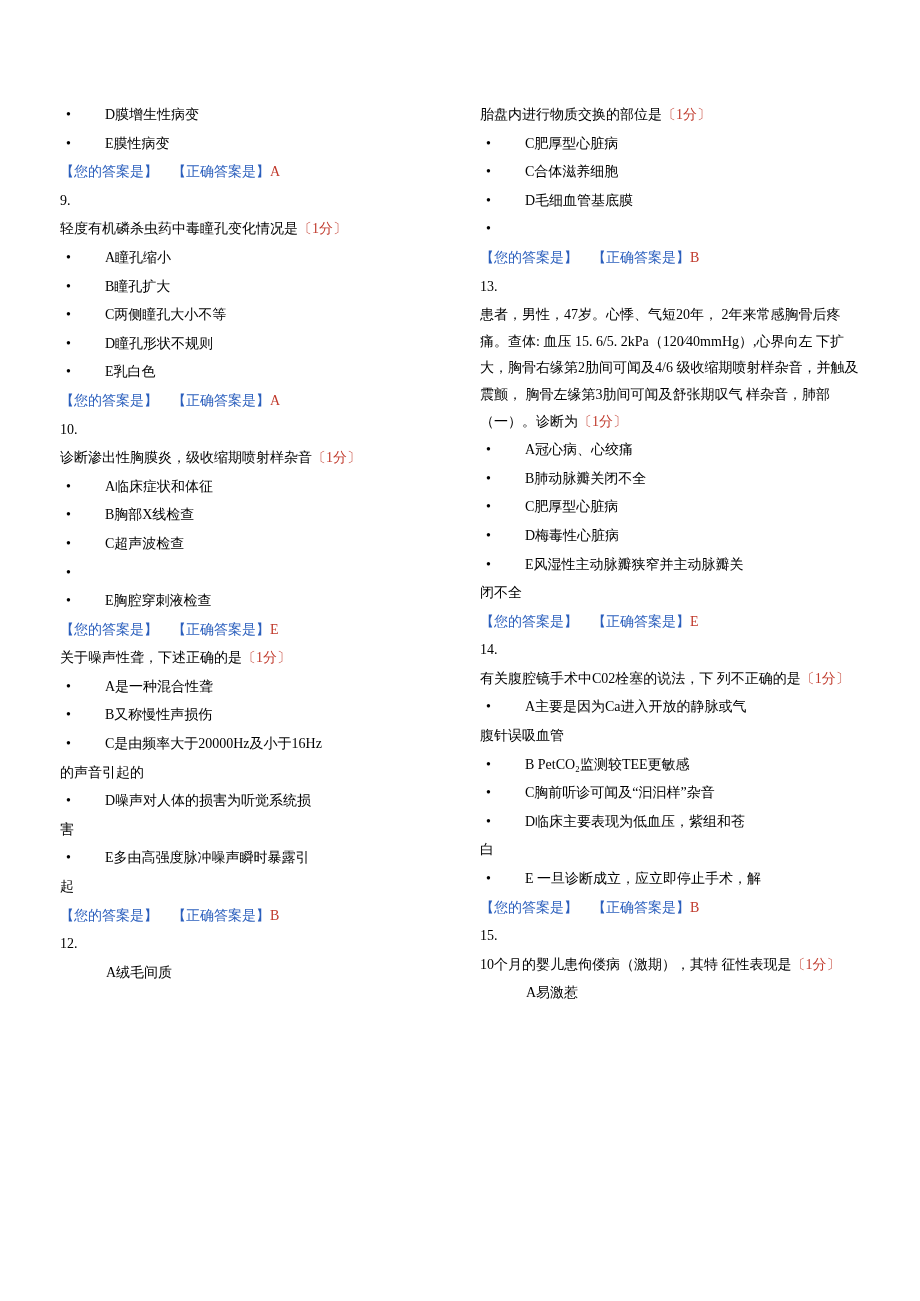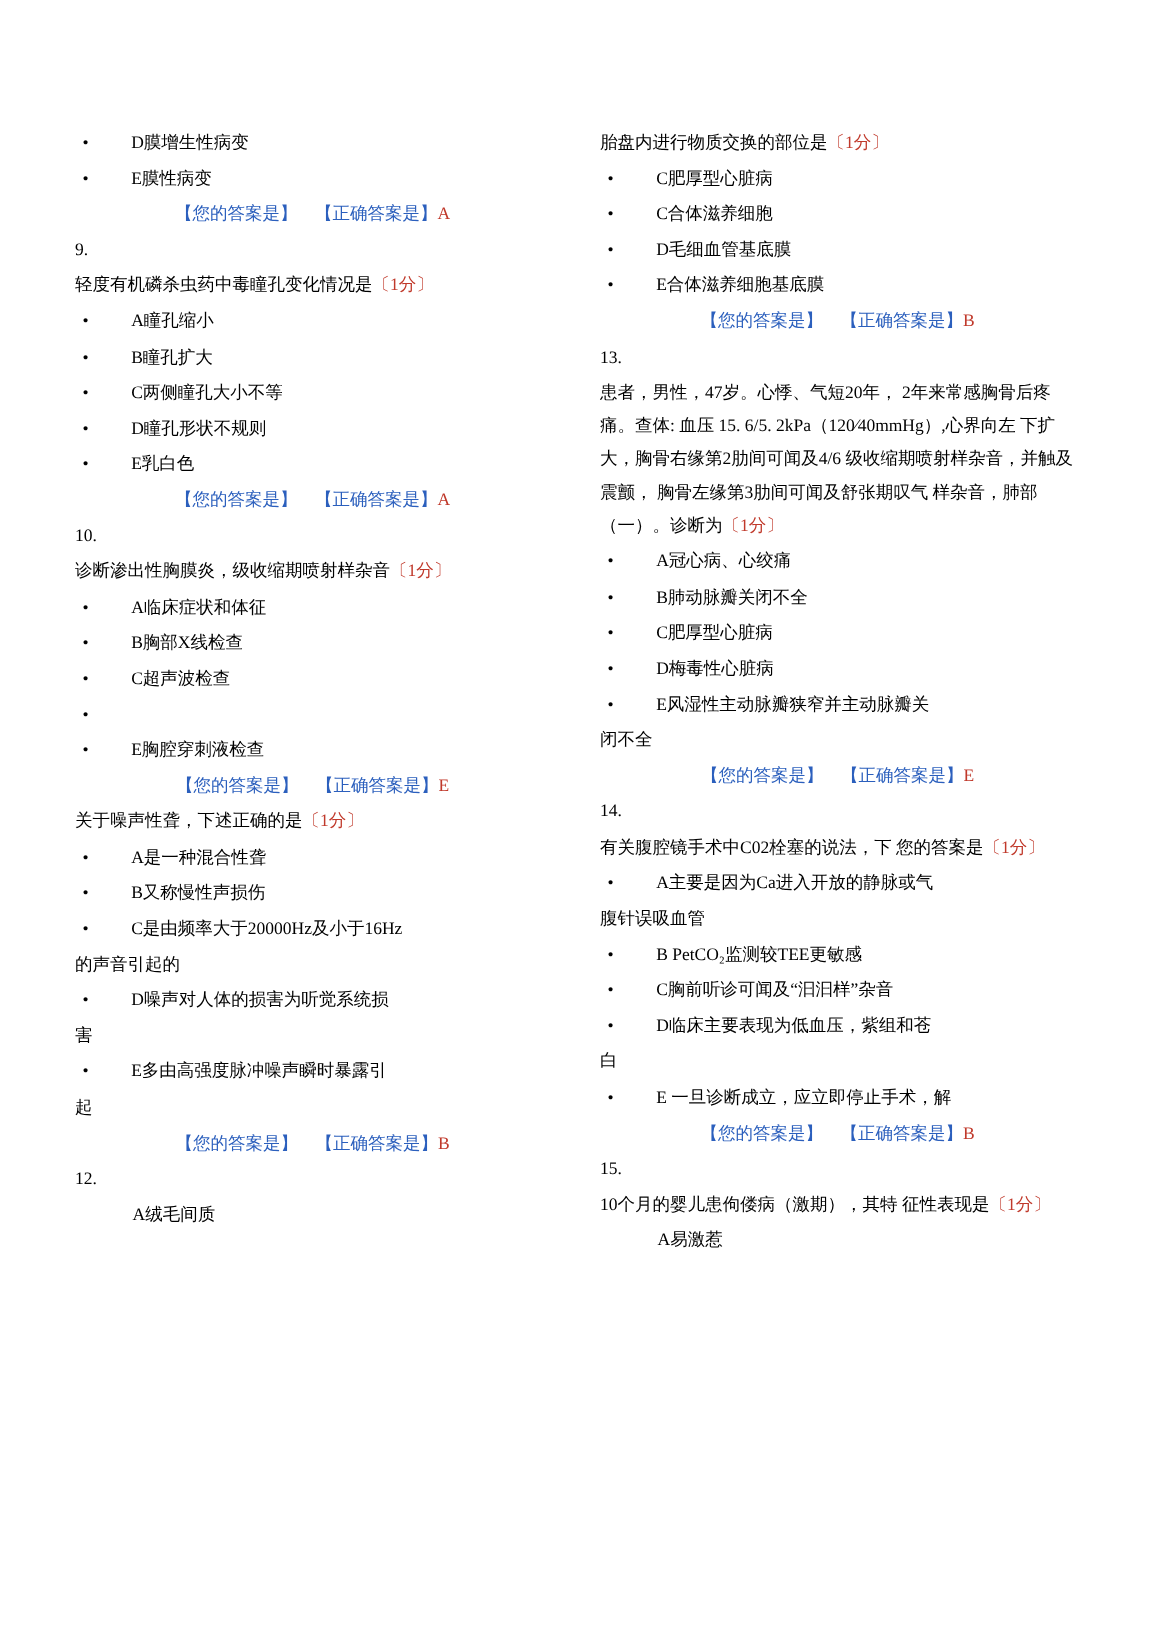--- a/index.html
+++ b/index.html
@@ -23,21 +23,21 @@
     display: flex;
     align-items: flex-start;
     margin: 2px 0;
   }
   .bullet {
     margin-left: 6px;
     margin-right: 34px;
     line-height: 1.9;
   }
   .opt-text { flex: 1; }
-  .answer-row { margin: 2px 0; text-align: center; }
+  .answer-row { margin: 2px 0; }
   .your-ans { color: #2b5fbd; }
   .correct-ans { color: #2b5fbd; }
   .correct-letter { color: #c0392b; }
   .qnum { margin: 2px 0; }
   .stem { margin: 2px 0; }
   .score { color: #c0392b; }
   .indent-a { margin-left: 46px; }
   .cont { margin: 2px 0; }
 </style>
 </head>
@@ -169,21 +169,20 @@
     <div class="opt">
         <span class="bullet">•</span>
         <span class="opt-text">C合体滋养细胞</span>
       </div>
     <div class="opt">
         <span class="bullet">•</span>
         <span class="opt-text">D毛细血管基底膜</span>
       </div>
     <div class="opt">
         <span class="bullet">•</span>
-        <span class="opt-text">E合体滋养细胞基底膜</span>
       </div>
     <div class="answer-row">
       <span class="your-ans">【您的答案是】</span>
       <span>&nbsp;&nbsp;</span>
       <span class="correct-ans">【正确答案是】</span><span class="correct-letter">B</span>
     </div>
 
     <div class="qnum">13.</div>
     <div class="stem">
       <span>患者，男性，47岁。心悸、气短20年， 2年来常感胸骨后疼痛。查体:  血压  15. 6/5. 2kPa（120⁄40mmHg）,心界向左  下扩大，胸骨右缘第2肋间可闻及4/6 级收缩期喷射样杂音，并触及震颤， 胸骨左缘第3肋间可闻及舒张期叹气 样杂音，肺部（一）。诊断为</span><span class="score">〔1分〕</span>
@@ -210,21 +209,21 @@
       </div>
     <div class="cont">闭不全</div>
     <div class="answer-row">
       <span class="your-ans">【您的答案是】</span>
       <span>&nbsp;&nbsp;</span>
       <span class="correct-ans">【正确答案是】</span><span class="correct-letter">E</span>
     </div>
 
     <div class="qnum">14.</div>
     <div class="stem">
-      <span>有关腹腔镜手术中C02栓塞的说法，下 您的答案是</span><span class="score">〔1分〕</span>
+      <span>有关腹腔镜手术中C02栓塞的说法，下 列不正确的是</span><span class="score">〔1分〕</span>
     </div>
     <div class="opt">
         <span class="bullet">•</span>
         <span class="opt-text">A主要是因为Ca进入开放的静脉或气</span>
       </div>
     <div class="cont">腹针误吸血管</div>
     <div class="opt">
         <span class="bullet">•</span>
         <span class="opt-text">B   PetCO₂监测较TEE更敏感</span>
       </div>

